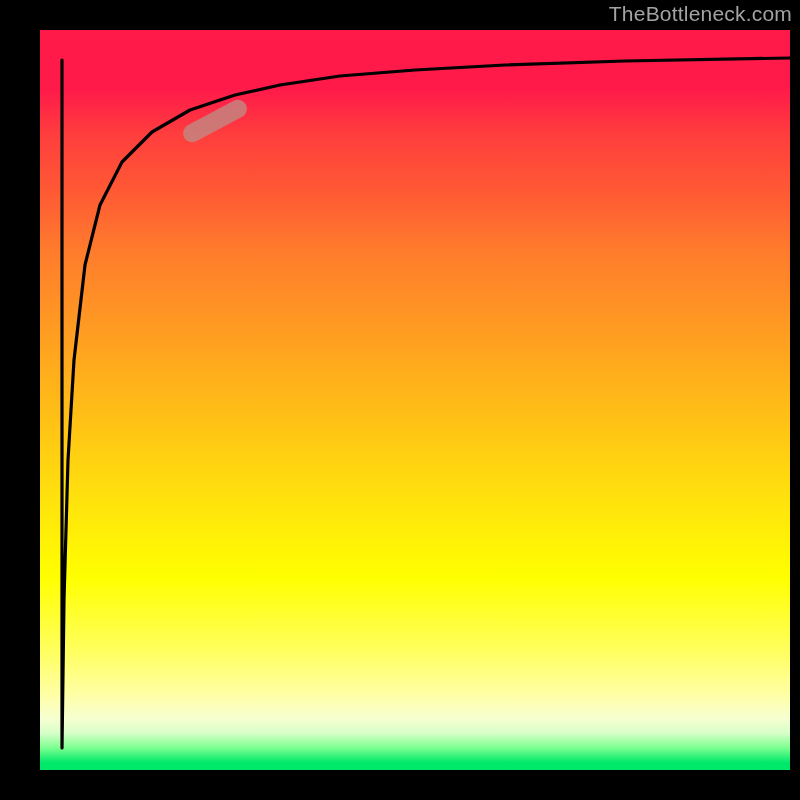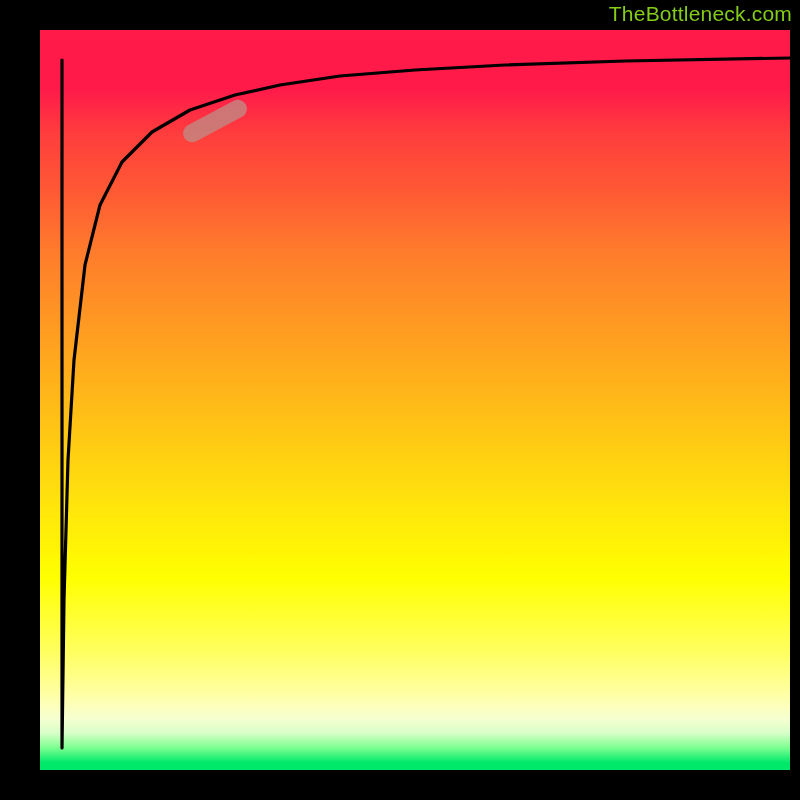--- a/index.html
+++ b/index.html
@@ -7,21 +7,21 @@
     width: 800px;
     height: 800px;
     background: #000;
     position: relative;
     font-family: Arial, Helvetica, sans-serif;
   }
   .watermark {
     position: absolute;
     top: 2px;
     right: 8px;
-    color: #84cc16;
+    color: #a3a3a3;
     font-size: 21px;
     letter-spacing: 0.2px;
     z-index: 10;
   }
   .plot-area {
     position: absolute;
     left: 40px;
     top: 30px;
     width: 750px;
     height: 740px;

